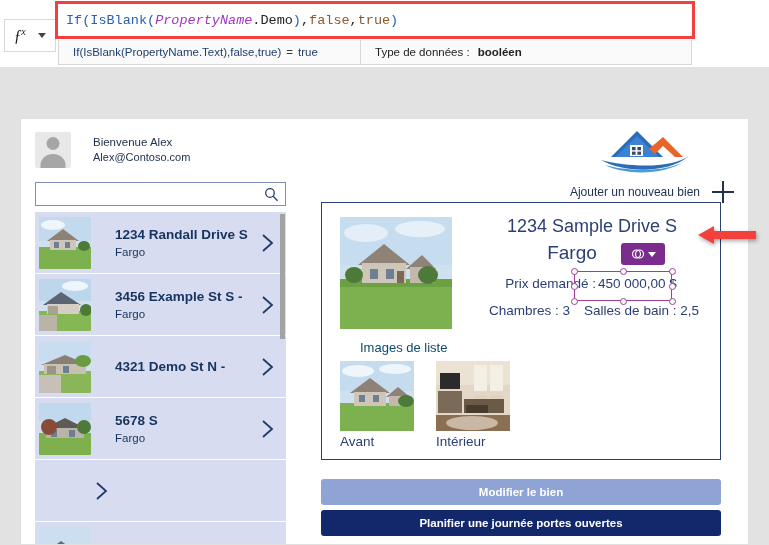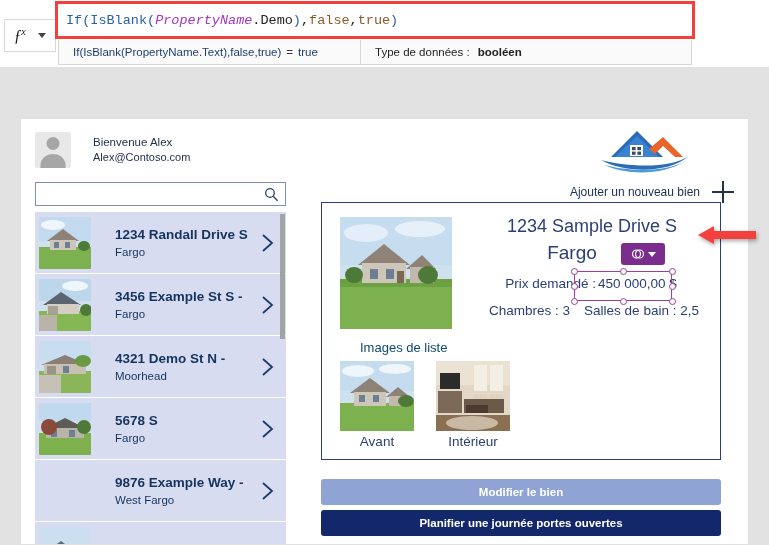--- a/index.html
+++ b/index.html
@@ -196,21 +196,21 @@
   }
   .badge-chev {
     width: 0; height: 0; border-left: 4px solid transparent;
     border-right: 4px solid transparent; border-top: 5px solid #ffffff;
   }
 
   .d-listimg-label {
     position: absolute; left: 18px; top: 137px; font-size: 13px; color: #0c4a6e; margin-left: 20px;
   }
   .d-thumbs { position: absolute; left: 18px; top: 158px; display: flex; gap: 22px; }
-  .d-thumb-wrap { width: 74px; text-align: center; cursor: pointer; }
+  .d-thumb-wrap { width: 74px; text-align: left; cursor: pointer; }
   .d-thumb {
     width: 74px; height: 70px; background: #d2dbe6; overflow: hidden;
   }
   .d-thumb-cap { font-size: 13.5px; color: #2b3f74; line-height: 20px; margin-top: 1px; }
 
   
   .btn {
     position: absolute; left: 300px; width: 400px; height: 26px;
     display: flex; align-items: center; justify-content: center;
     font-size: 11.5px; font-weight: 700; border-radius: 3px; cursor: pointer;
@@ -348,21 +348,20 @@
             <rect y="30" width="52" height="22" fill="#8ab659"></rect>
             <polygon points="2,24 26,14 50,24" fill="#8a7f74"></polygon>
             <rect x="5" y="23" width="42" height="10" fill="#c9c0b4"></rect>
             <rect x="8" y="25" width="9" height="8" fill="#9c9389"></rect>
             <rect x="24" y="25" width="6" height="7" fill="#6d7f92"></rect>
             <rect y="34" width="22" height="18" fill="#c7c0b6"></rect>
             <ellipse cx="44" cy="20" rx="8" ry="6" fill="#6a9a42"></ellipse>
           </svg></div>
         <div class="g-text">
           <div class="g-title">4321 Demo St N -</div>
-          <div class="g-sub">Moorhead</div>
         </div>
         <div class="g-chev">
           <svg width="13" height="20" viewBox="0 0 13 20">
             <polyline points="2,2 11,10 2,18" fill="none" stroke="#1d3a6b" stroke-width="1.8"></polyline>
           </svg>
         </div>
       </div>
       <div class="g-item">
         <div class="g-thumb"><svg width="52" height="52" viewBox="0 0 52 52">
             <rect width="52" height="52" fill="#cfe0ef"></rect>
@@ -380,24 +379,20 @@
           <div class="g-sub">Fargo</div>
         </div>
         <div class="g-chev">
           <svg width="13" height="20" viewBox="0 0 13 20">
             <polyline points="2,2 11,10 2,18" fill="none" stroke="#1d3a6b" stroke-width="1.8"></polyline>
           </svg>
         </div>
       </div>
       <div class="g-item">
         <div class="g-thumb empty"></div>
-        <div class="g-text">
-          <div class="g-title">9876 Example Way -</div>
-          <div class="g-sub">West Fargo</div>
-        </div>
         <div class="g-chev">
           <svg width="13" height="20" viewBox="0 0 13 20">
             <polyline points="2,2 11,10 2,18" fill="none" stroke="#1d3a6b" stroke-width="1.8"></polyline>
           </svg>
         </div>
       </div>
       <div class="g-item">
         <div class="g-thumb"><svg width="52" height="52" viewBox="0 0 52 52">
             <rect width="52" height="52" fill="#cfe0ef"></rect>
             <rect width="52" height="30" fill="#ccdff0"></rect>

